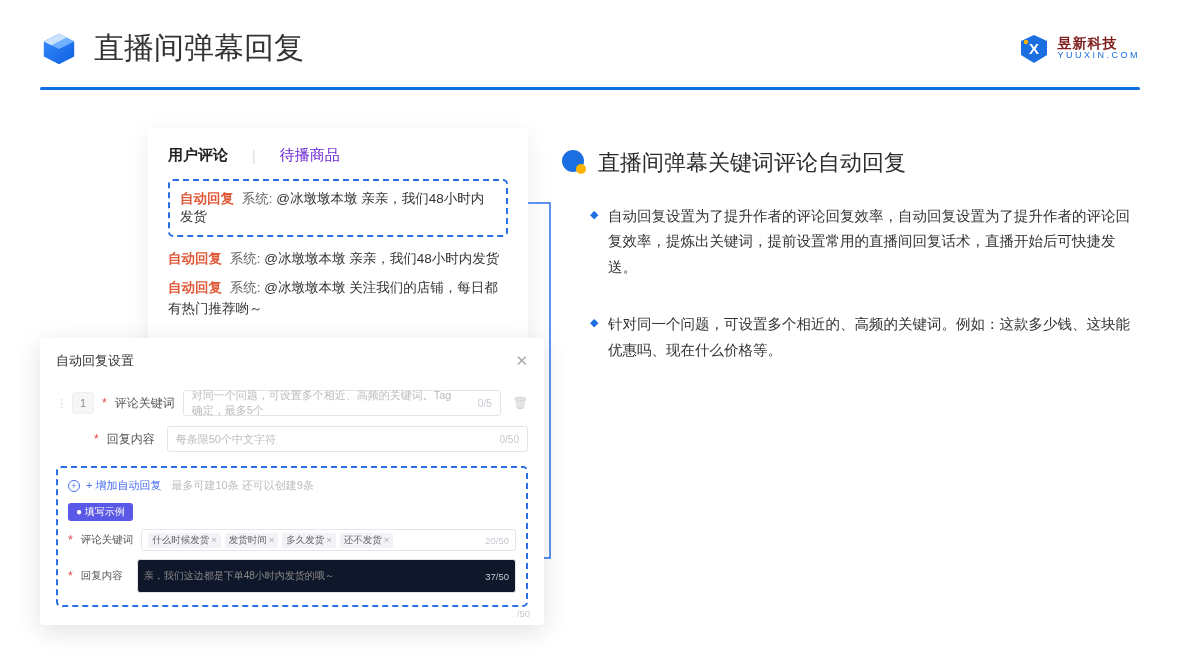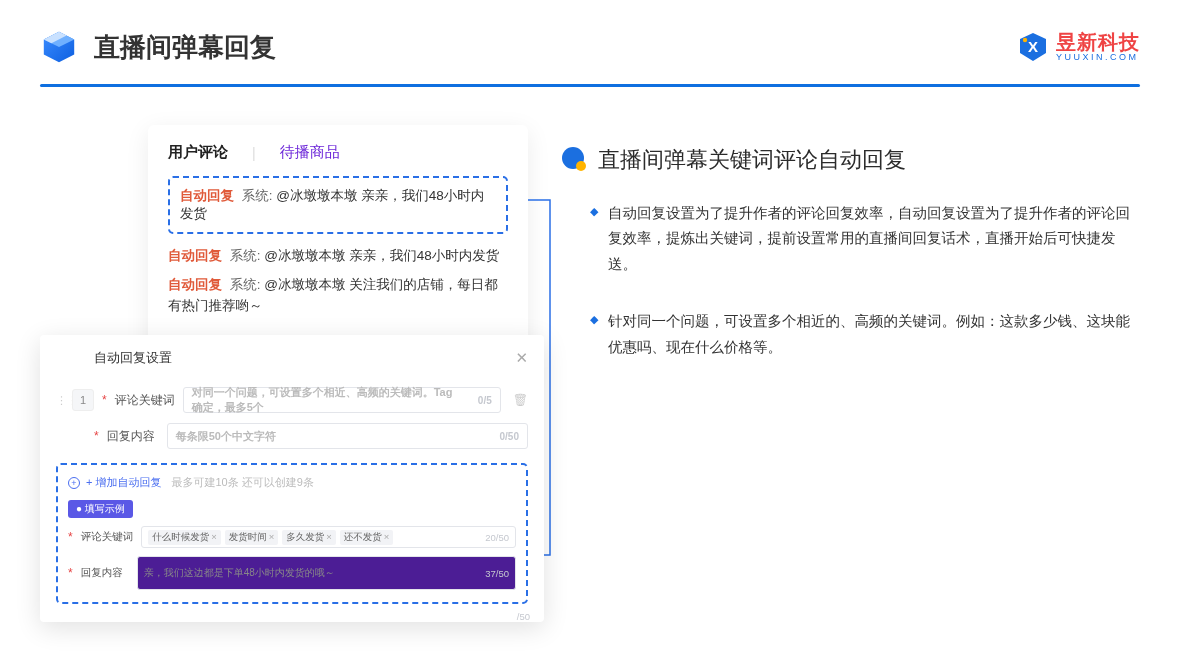--- a/index.html
+++ b/index.html
@@ -18,32 +18,32 @@
   display: flex;
   align-items: center;
   padding: 28px 40px 18px 40px;
 }
 .header-icon {
   width: 38px;
   height: 38px;
   margin-right: 16px;
 }
 .header-title {
-  font-size: 26px;
-  font-weight: 700;
+  font-size: 30px;
+  font-weight: 400;
   color: #333;
   flex: 1;
 }
 .brand {
   display: flex;
   align-items: center;
   gap: 8px;
 }
 .brand-text-col { display: flex; flex-direction: column; line-height: 1.05; }
-.brand-cn { font-size: 20px; font-weight: 700; color: #ef4444; letter-spacing: 1px; }
+.brand-cn { font-size: 14px; font-weight: 700; color: #7f1d1d; letter-spacing: 1px; }
 .brand-en { font-size: 9px; color: #1b6fe0; letter-spacing: 2.5px; }
 .hr-divider {
   height: 3px;
   background: #0e6fe0;
   margin: 0 40px;
   border-radius: 2px;
 }
 
 
 .main {
@@ -99,21 +99,20 @@
   box-shadow: 0 6px 26px rgba(0,0,0,0.12);
   padding: 14px 16px 18px 16px;
 }
 .settings-head {
   display: flex;
   justify-content: space-between;
   align-items: center;
   font-size: 13px;
   color: #333;
   padding-bottom: 10px;
-  margin-left: 38px;
 }
 .close-x { color: #aaa; font-size: 15px; }
 .field-row {
   display: flex;
   align-items: center;
   gap: 8px;
   margin-top: 10px;
 }
 .drag-col { color: #ccc; font-size: 11px; width: 8px; }
 .idx-box {
@@ -129,21 +128,21 @@
 .lbl { font-size: 12px; color: #555; min-width: 52px; }
 .text-input {
   flex: 1;
   height: 26px;
   border: 1px solid #e3e5ea;
   border-radius: 3px;
   background: #fff;
   padding: 0 8px;
   font-size: 11px;
   color: #bbb;
-  display: flex; align-items: center; justify-content: space-between; font-weight: bold;
+  display: flex; align-items: center; justify-content: space-between;
 }
 .count-hint { color: #c5c8cf; font-size: 10px; padding-left: 19px; }
 .trash { color: #ccc; font-size: 12px; margin-left: 4px; }
 
 .dashed-block {
   margin-top: 14px;
   border: 2px dashed #2a6fe6;
   border-radius: 5px;
   padding: 10px 10px 12px 10px;
   position: relative;
@@ -186,31 +185,31 @@
   padding: 1px 4px;
   border-radius: 2px;
   white-space: nowrap;
 }
 .tag .x { color: #aaa; margin-left: 2px; }
 .reply-text-mini {
   flex: 1;
   height: 22px;
   border: 1px solid #e3e5ea;
   border-radius: 3px;
-  background: #4c1d95;
+  background: #0f172a;
   padding: 16px 6px;
   font-size: 10px;
   color: #888;
   display: flex; align-items: center; justify-content: space-between;
 }
 
 .outside-count {
   position: absolute;
   right: 14px;
-  bottom: 0;
+  bottom: 6px;
   font-size: 9.5px;
   color: #c5c8cf;
 }
 
 
 .connector {
   position: absolute;
   pointer-events: none;
   top: 0;
   left: 0;

